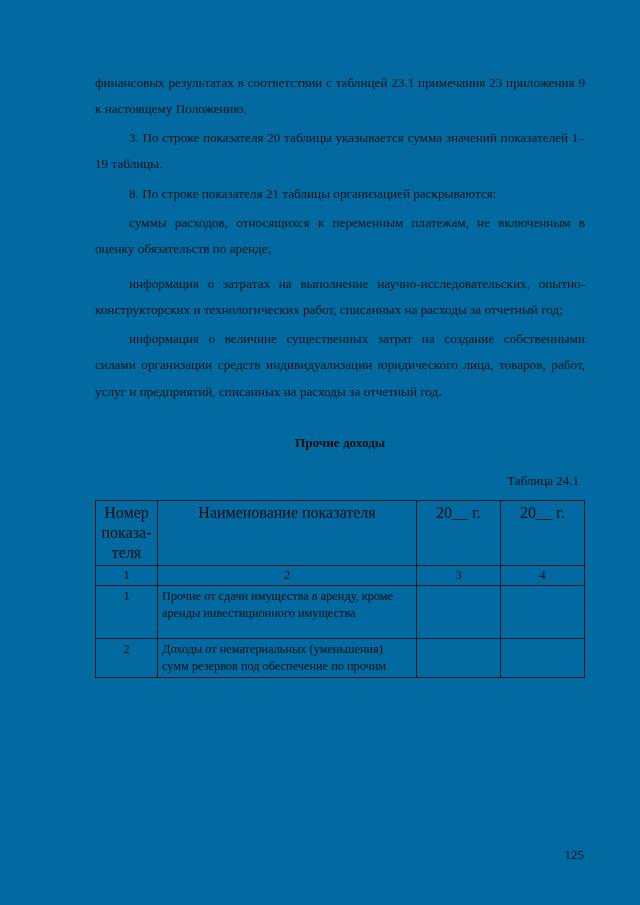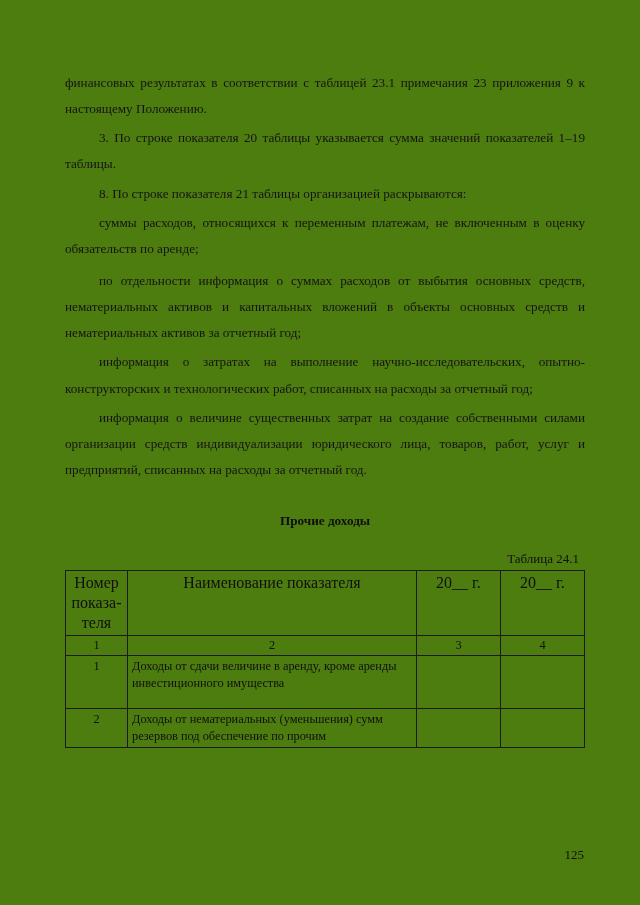--- a/index.html
+++ b/index.html
@@ -11,22 +11,22 @@
     height: 905px;
     background: #ffffff;
     font-family: "Liberation Serif", "DejaVu Serif", serif;
     color: #101010;
   }
   .page {
     position: relative;
     width: 640px;
     height: 905px;
     box-sizing: border-box;
-    padding: 70px 55px 30px 65px;
-    background: #4d7c0f;
+    padding: 70px 55px 30px 95px;
+    background: #0369a1;
   }
   .para {
     font-size: 13.2px;
     line-height: 1.98;
     text-align: justify;
     text-align-last: left;
     margin: 0 0 0 0;
     color: #141414;
   }
   .para.indent {
@@ -44,21 +44,21 @@
   }
   .subheading {
     font-size: 13.2px;
     font-weight: bold;
     text-align: center;
     margin: 30px 0 0 0;
   }
   .table-caption {
     font-size: 13px;
     text-align: right;
-    margin: 22px 0 3px 0;
+    margin: 22px 0 11px 0;
     padding-right: 6px;
   }
   table.doc-table {
     border-collapse: collapse;
     width: 100%;
     table-layout: fixed;
     font-size: 12.3px;
   }
   table.doc-table td, table.doc-table th {
     border: 1px solid #1b1b1b;
@@ -116,21 +116,20 @@
   <div class="block-gap"></div>
 
   <p class="para indent hyphenated">8. По строке показателя 21 таблицы организацией раскрываются:</p>
   <div class="block-gap"></div>
 
   <p class="para indent hyphenated">суммы расходов, относящихся к переменным платежам, не включенным в оценку обязательств по аренде;</p>
   <div class="block-gap"></div>
 
   <div class="block-gap"></div>
 
-  <p class="para indent hyphenated">по отдельности информация о суммах расходов от выбытия основных средств, нематериальных активов и капитальных вложений в объекты основных средств и нематериальных активов за отчетный год;</p>
   <div class="block-gap"></div>
 
   <p class="para indent hyphenated">информация о затратах на выполнение научно-исследовательских, опытно-конструкторских и технологических работ, списанных на расходы за отчетный год;</p>
   <div class="block-gap"></div>
 
   <p class="para indent hyphenated">информация о величине существенных затрат на создание собственными силами организации средств индивидуализации юридического лица, товаров, работ, услуг и предприятий, списанных на расходы за отчетный год.</p>
 
 
   <h3 class="subheading">Прочие доходы</h3>
 
@@ -153,21 +152,21 @@
       <tr class="numrow">
         <td>1</td>
         <td>2</td>
         <td>3</td>
         <td>4</td>
       </tr>
     </thead>
     <tbody>
       <tr class="body-row row-tall">
         <td class="idx">1</td>
-        <td class="txt">Доходы от сдачи величине в аренду, кроме аренды инвестиционного имущества</td>
+        <td class="txt">Прочие от сдачи имущества в аренду, кроме аренды инвестиционного имущества</td>
         <td></td>
         <td></td>
       </tr>
       <tr class="body-row row-mid">
         <td class="idx">2</td>
         <td class="txt">Доходы от нематериальных (уменьшения) сумм резервов под обеспечение по прочим</td>
         <td></td>
         <td></td>
       </tr>
     </tbody>

